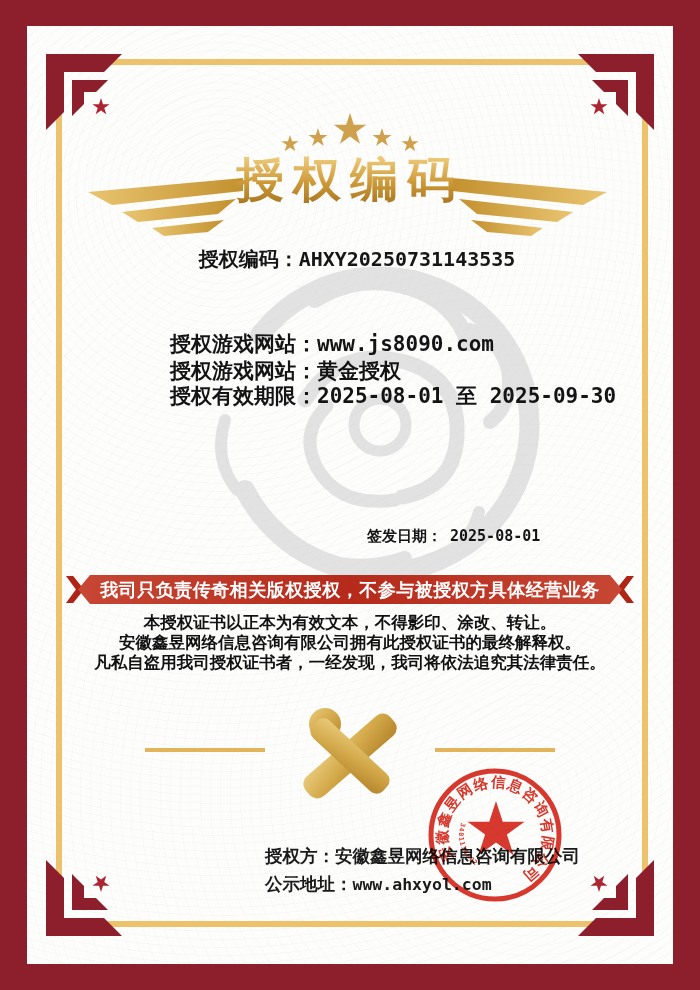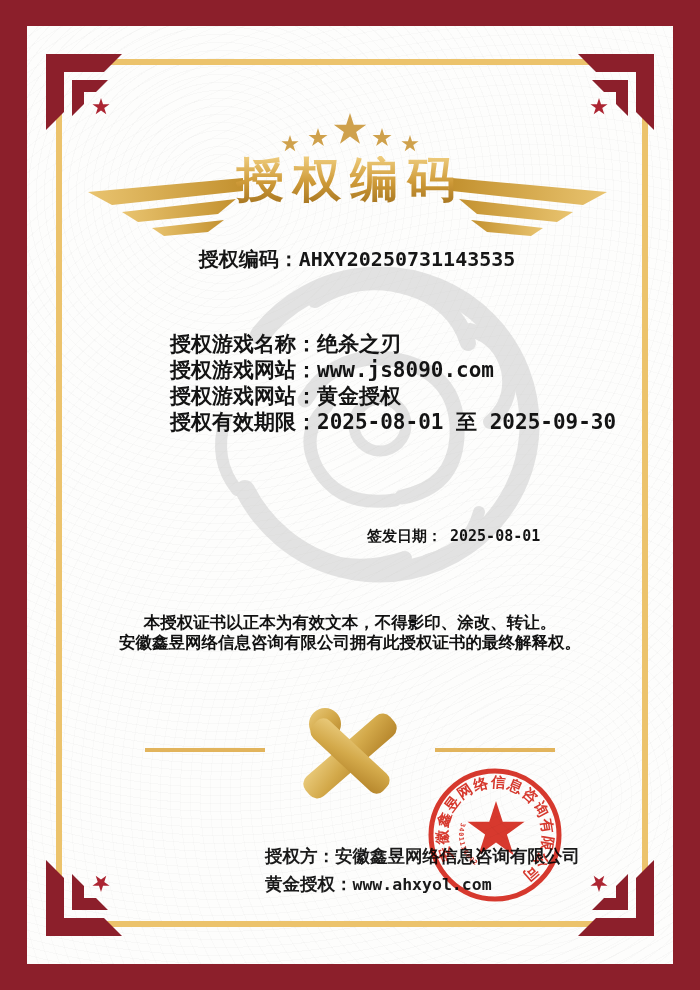--- a/index.html
+++ b/index.html
@@ -149,41 +149,46 @@
   </svg>
 
   <div class="titlerow"><span class="title">授权编码</span></div>
 
   <div class="codeline">
     <span class="lbl">授权编码：</span><span class="mono" style="font-weight:600;">AHXY20250731143535</span>
   </div>
 
   <div class="fields">
     <div class="frow">
-      <span class="lbl">授权游戏名称：</span><span class="val">绝杀之刃</span>
-    </div>
-    <div class="frow">
       <span class="lbl">授权游戏网站：</span><span class="val mono">www.js8090.com</span>
     </div>
     <div class="frow">
       <span class="lbl">授权游戏网站：</span><span class="val">黄金授权</span>
     </div>
     <div class="frow">
       <span class="lbl">授权有效期限：</span><span class="val mono">2025-08-01 至 2025-09-30</span>
     </div>
   </div>
 
   <div class="issue">
     <span class="lbl">签发日期：</span><span class="val mono">2025-08-01</span>
   </div>
 
+  <div class="banner">
+    <div class="chev l"></div>
+    <div class="chev r"></div>
+    <div class="body">
+      <span>我司只负责传奇相关版权授权，不参与被授权方具体经营业务</span>
+    </div>
+  </div>
 
   <div class="notes">
     <div>本授权证书以正本为有效文本，不得影印、涂改、转让。</div>
     <div>安徽鑫昱网络信息咨询有限公司拥有此授权证书的最终解释权。</div>
+    <div>凡私自盗用我司授权证书者，一经发现，我司将依法追究其法律责任。</div>
   </div>
 
   <svg class="logo" width="420" height="104" viewBox="0 0 420 104">
     <defs>
         <linearGradient id="lg" x1="0" y1="0" x2="1" y2="1">
       <stop offset="0" stop-color="#EACB7C"></stop>
           <stop offset="0.5" stop-color="#D3A94A"></stop>
           <stop offset="1" stop-color="#B5852B"></stop>
         </linearGradient>
       </defs>
@@ -194,21 +199,21 @@
       <rect x="-56" y="-13" width="112" height="26" rx="10" fill="url(#lg)" transform="rotate(-41)"></rect>
       <rect x="-48" y="-12" width="96" height="24" rx="9" fill="url(#lg)" transform="rotate(43)"></rect>
     </g>
   </svg>
 
   <div class="footer">
     <div class="row">
       <span>授权方：</span><span>安徽鑫昱网络信息咨询有限公司</span>
     </div>
     <div class="row">
-      <span>黄金授权：</span><span class="mono">www.ahxyol.com</span>
+      <span>公示地址：</span><span class="mono">www.ahxyol.com</span>
     </div>
   </div>
 
   <svg class="stamp" width="144" height="144" viewBox="0 0 144 144">
     <defs>
       <path id="sealArc" d="M 30.4 96 A 48 48 0 1 1 72 120" fill="none"></path>
       <path id="digitArc" d="M 38.2 59.7 A 36 36 0 0 0 54 103.2" fill="none"></path>
     </defs>
     <circle cx="72" cy="72" r="64" fill="none" stroke="#D6281C" stroke-width="5"></circle>
     <polygon fill="#D6281C" transform="translate(73,68) scale(30)" points="0,-1 0.2245,-0.309 0.9511,-0.309 0.3633,0.118 0.5878,0.809 0,0.382 -0.5878,0.809 -0.3633,0.118 -0.9511,-0.309 -0.2245,-0.309"></polygon>

